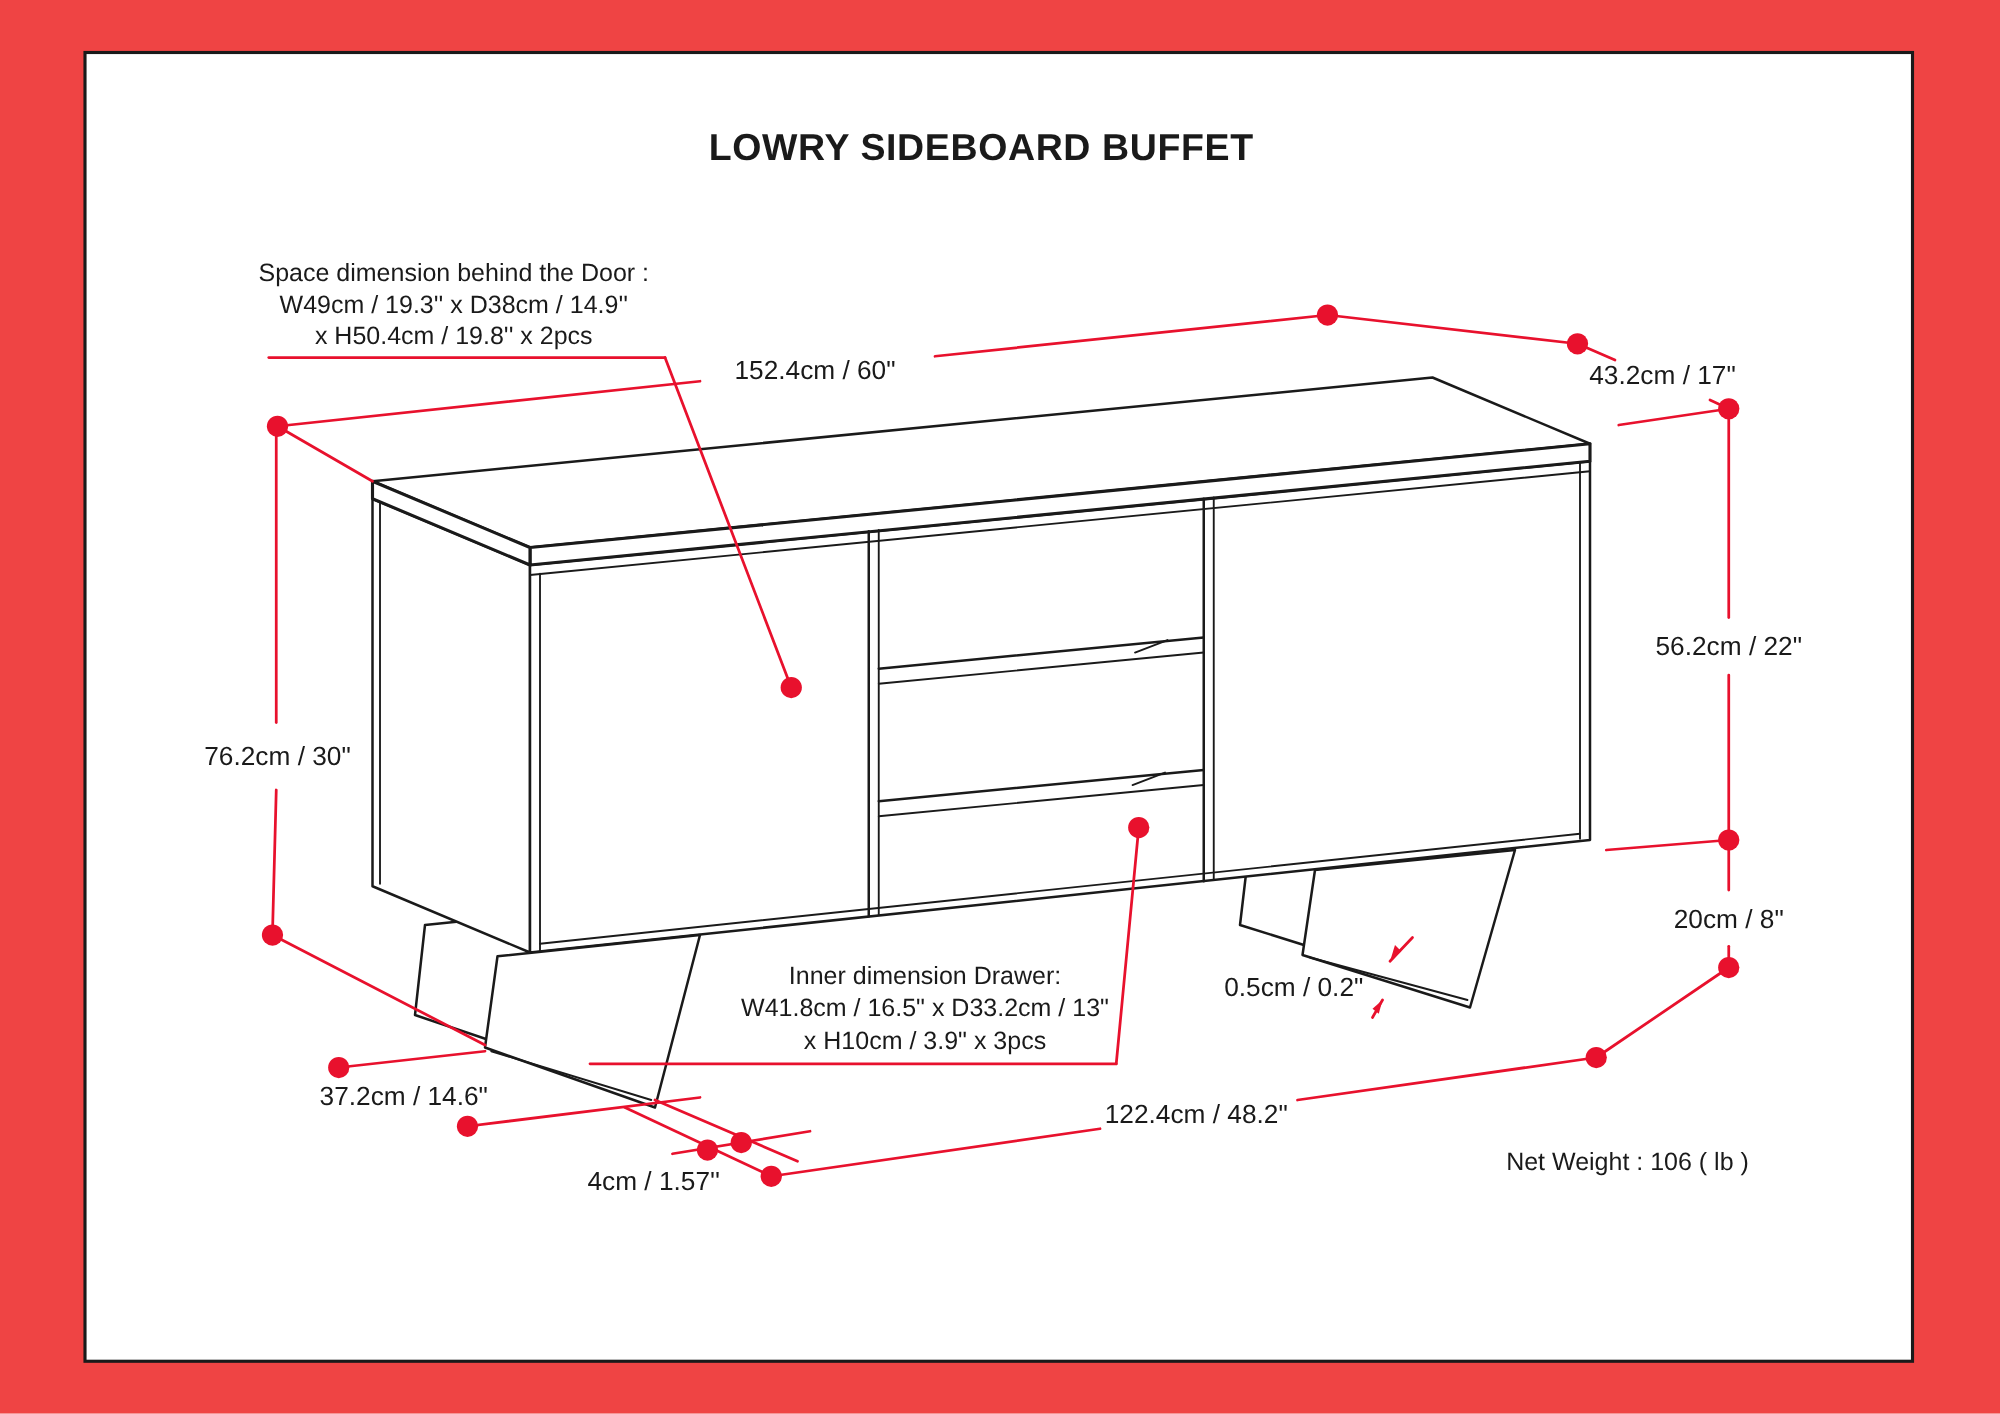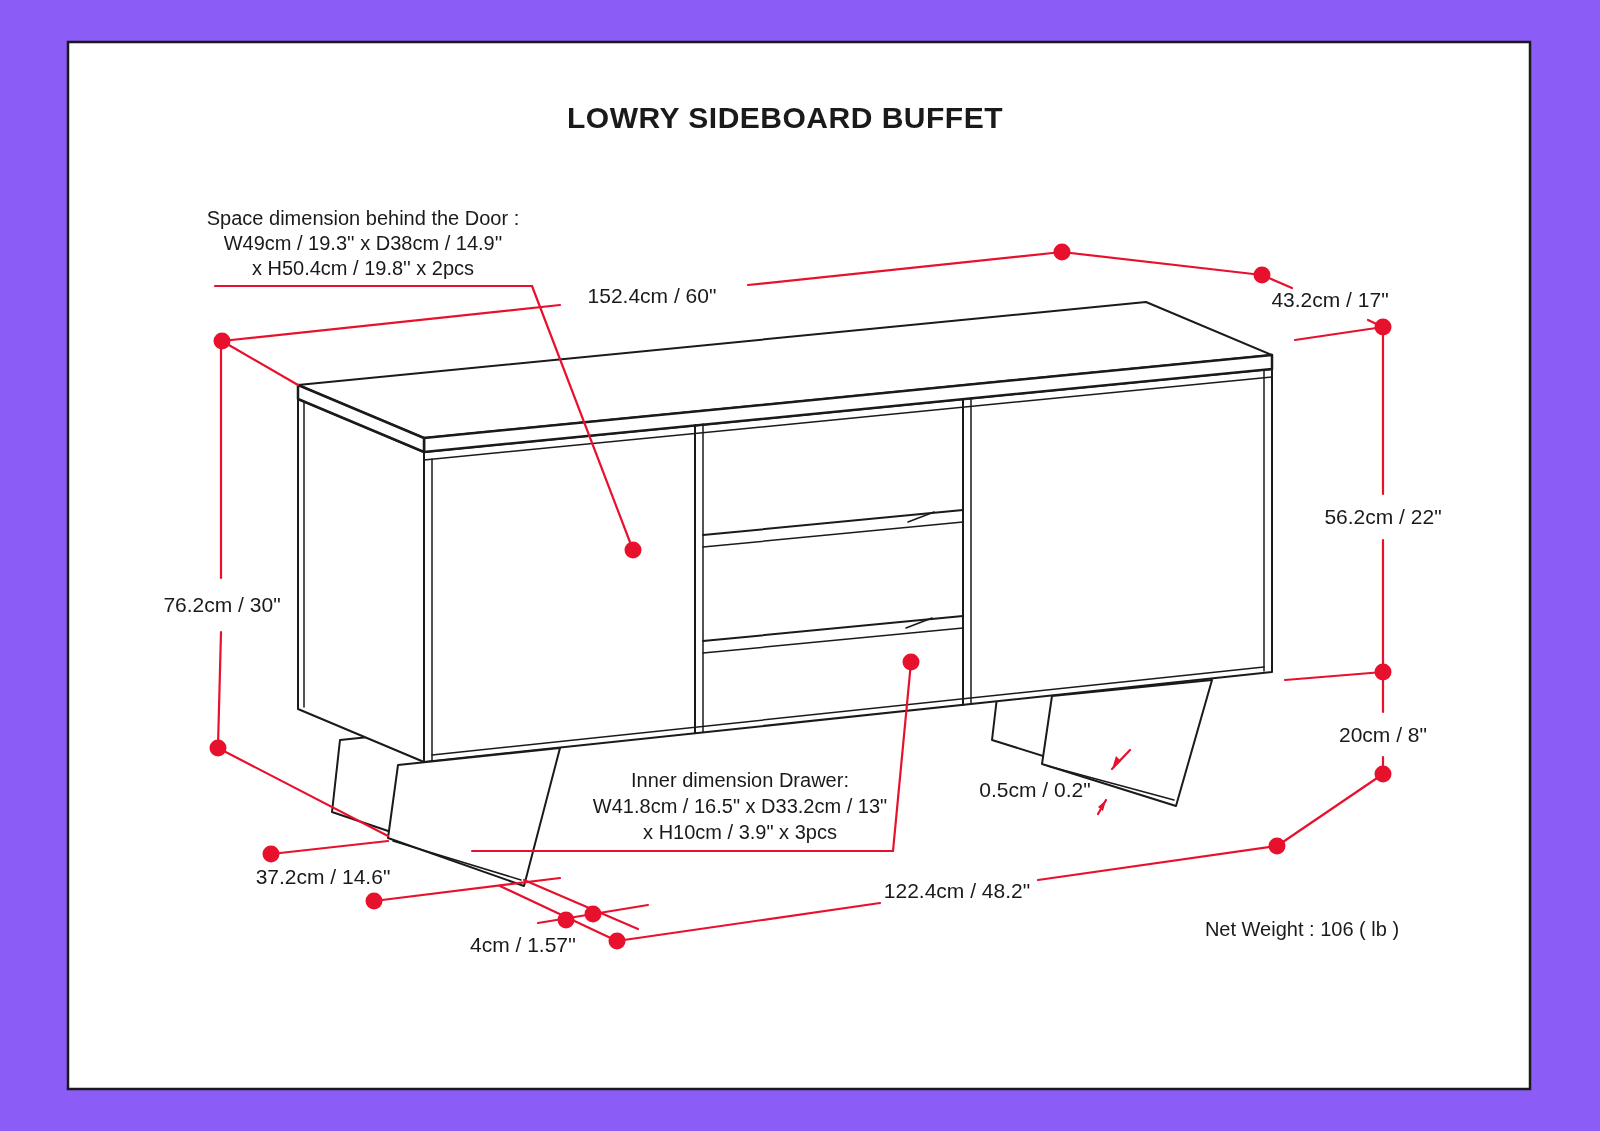--- a/index.html
+++ b/index.html
@@ -5,21 +5,21 @@
   html,body{
     margin:0;
     padding:0;
     background:#ffffff;
     font-family:"Liberation Sans", sans-serif;
   }
   .page{
     position:relative;
     width:1600px;
     height:1131px;
-    background:#8b5cf6;
+    background:#ef4444;
     overflow:hidden;
   }
   svg text{
     fill:#1a1a1a;
     font-family:"Liberation Sans", sans-serif;
   }
   svg .dim-label{
     font-size:21px;
   }
   svg .note-label{

